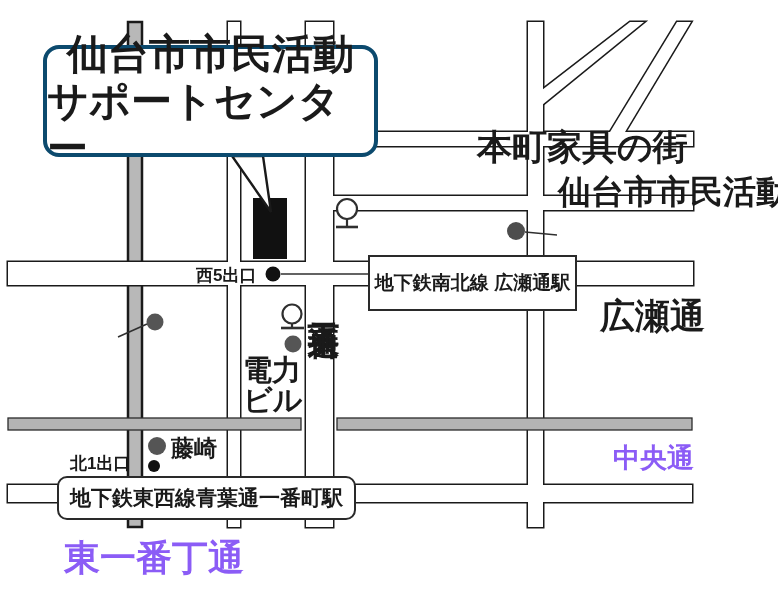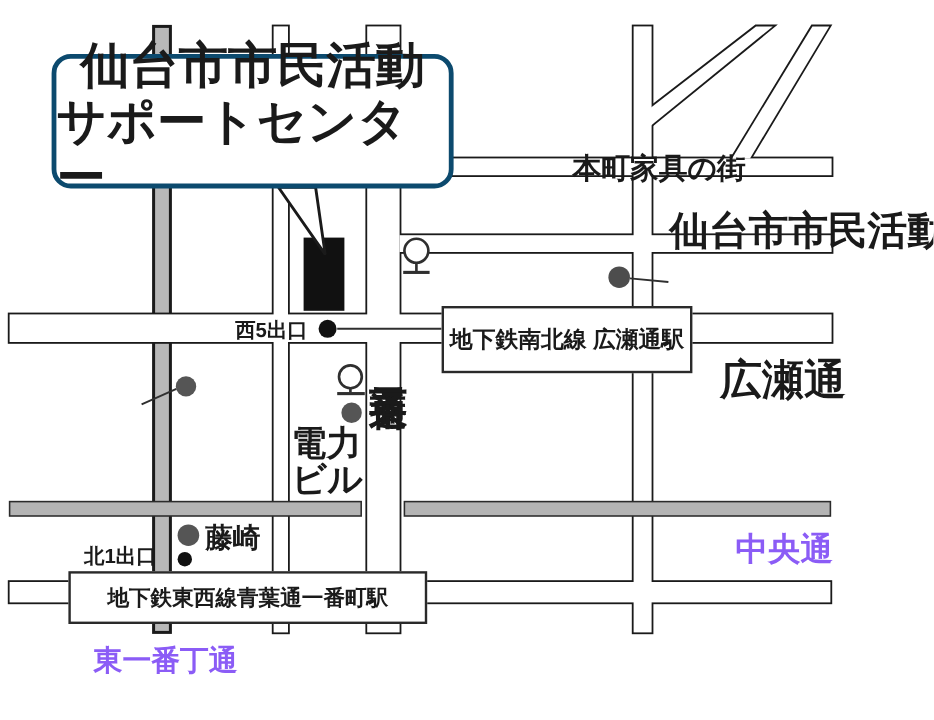--- a/index.html
+++ b/index.html
@@ -16,36 +16,36 @@
     box-sizing:border-box;display:flex;flex-direction:column;
     align-items:center;justify-content:center;z-index:30;
   }
   .callout .line{font-size:41px;font-weight:bold;line-height:47px;letter-spacing:0px;}
   .station-box{
     position:absolute;background:#fff;border:2px solid #2a2a2a;box-sizing:border-box;
     display:flex;align-items:center;justify-content:center;z-index:25;
     font-weight:bold;white-space:nowrap;
   }
   #hirose-station-box{left:368px;top:255px;width:209px;height:56px;font-size:19px;}
-  #aoba-station-box{left:57px;top:476px;width:299px;height:44px;font-size:18px;}
-  #honmachi-label{left:477px;top:124px;font-size:24px;z-index:20;}
+  #aoba-station-box{left:57px;top:476px;width:299px;height:44px;font-size:21px;border-radius:10px;}
+  #honmachi-label{left:477px;top:124px;font-size:35px;z-index:20;}
   #koyo-label{left:558px;top:174px;font-size:33px;line-height:35px;z-index:20;}
   #hirose-label{left:600px;top:293px;font-size:35px;z-index:20;}
   #nishi5-label{left:196px;top:264px;font-size:17px;z-index:20;}
   #forus-label{left:5px;top:318px;font-size:37px;font-weight:normal;letter-spacing:1px;z-index:20;}
   #denryoku-label{left:243px;top:355px;font-size:29px;line-height:30px;z-index:20;}
   #nibancho-label{
     left:306px;top:300px;width:36px;height:164px;font-size:32px;line-height:36px;
     writing-mode:vertical-rl;text-orientation:upright;z-index:20;letter-spacing:0px;
   }
   #chuo-label{left:613px;top:440px;font-size:27px;z-index:20;}
   #fujisaki-label{left:171px;top:433px;font-size:23px;z-index:20;}
   #kita1-label{left:70px;top:452px;font-size:17px;z-index:20;}
   #aoba-label{left:597px;top:500px;font-size:35px;z-index:20;}
-  #ichibancho-label{left:78px;top:534px;font-size:24px;z-index:20;}
+  #ichibancho-label{left:64px;top:534px;font-size:36px;z-index:20;}
 </style>
 </head>
 <body>
 
 <div id="map">
 
   <svg id="streets" width="778" height="600" viewBox="0 0 778 600">
 
     <rect x="128" y="22" width="14" height="505" fill="#b8b8b8" stroke="#1a1a1a" stroke-width="2.5"></rect>
 

